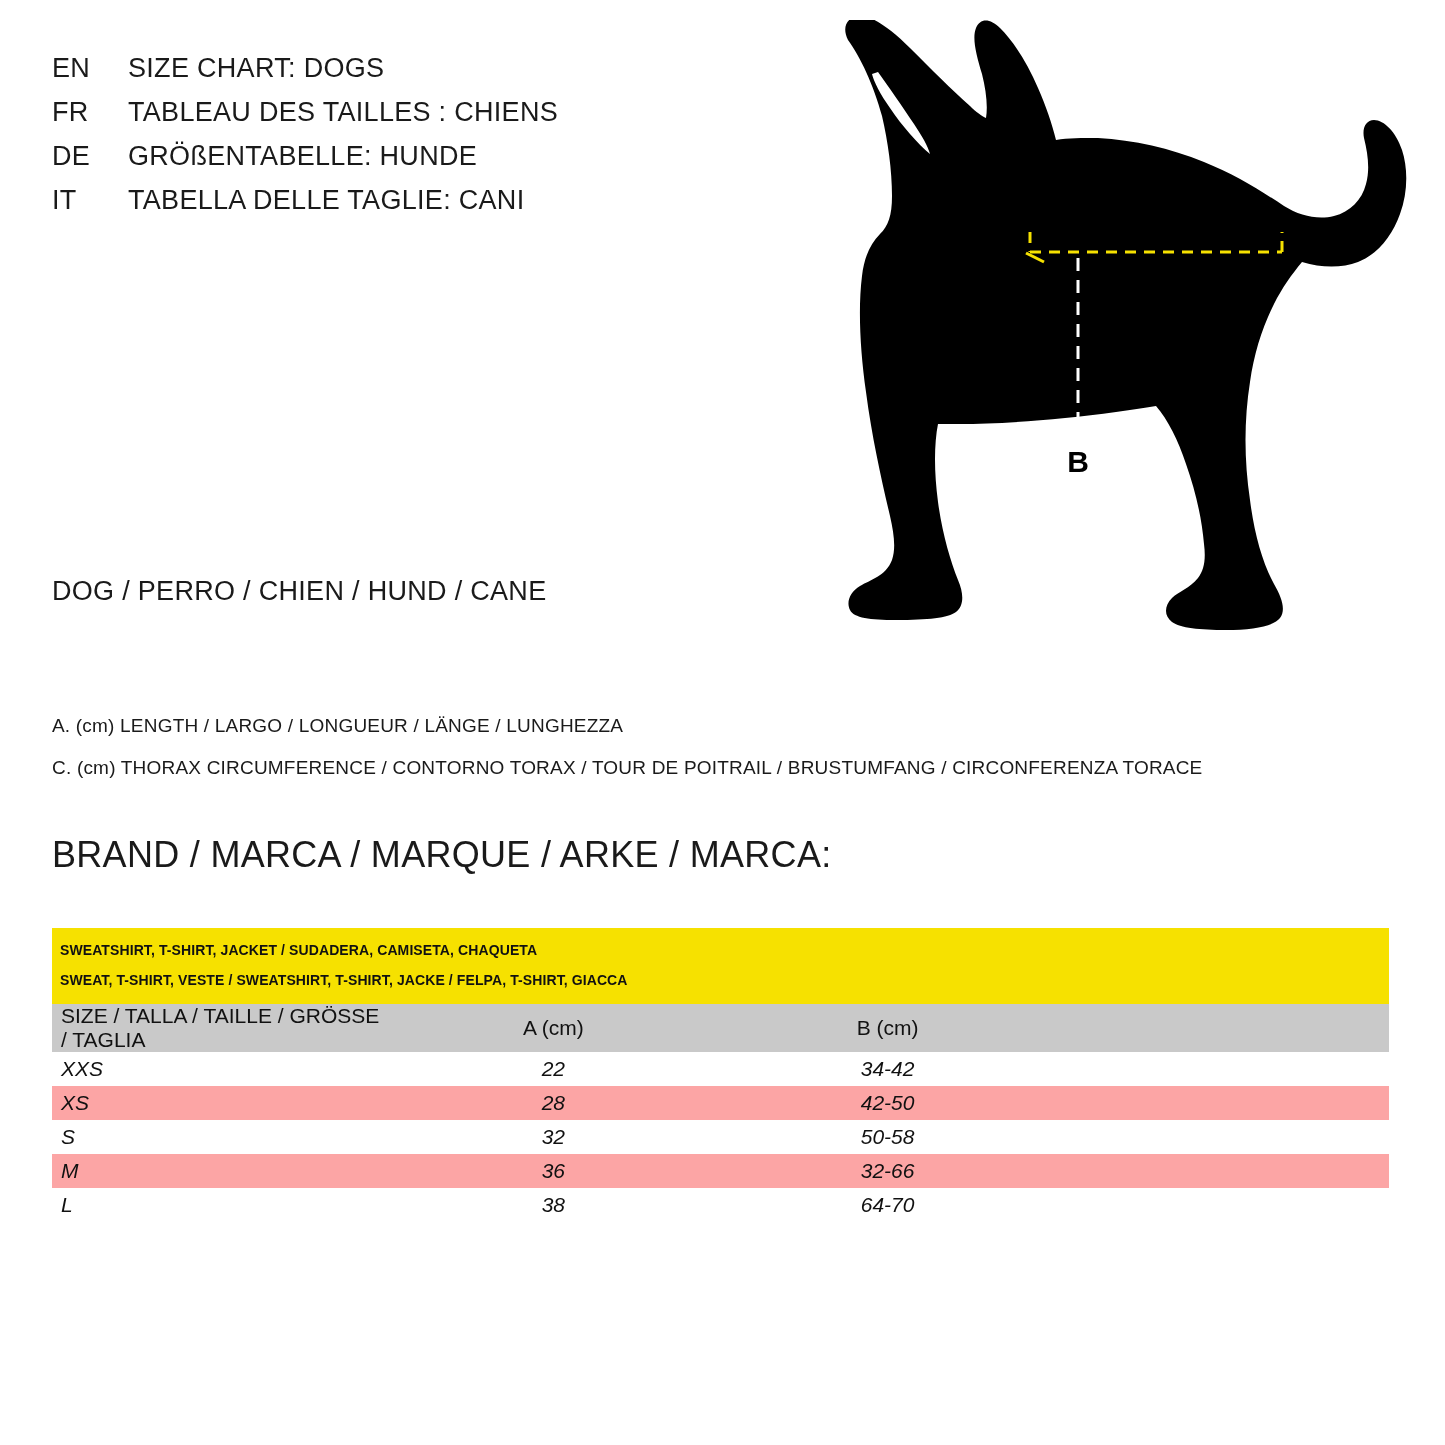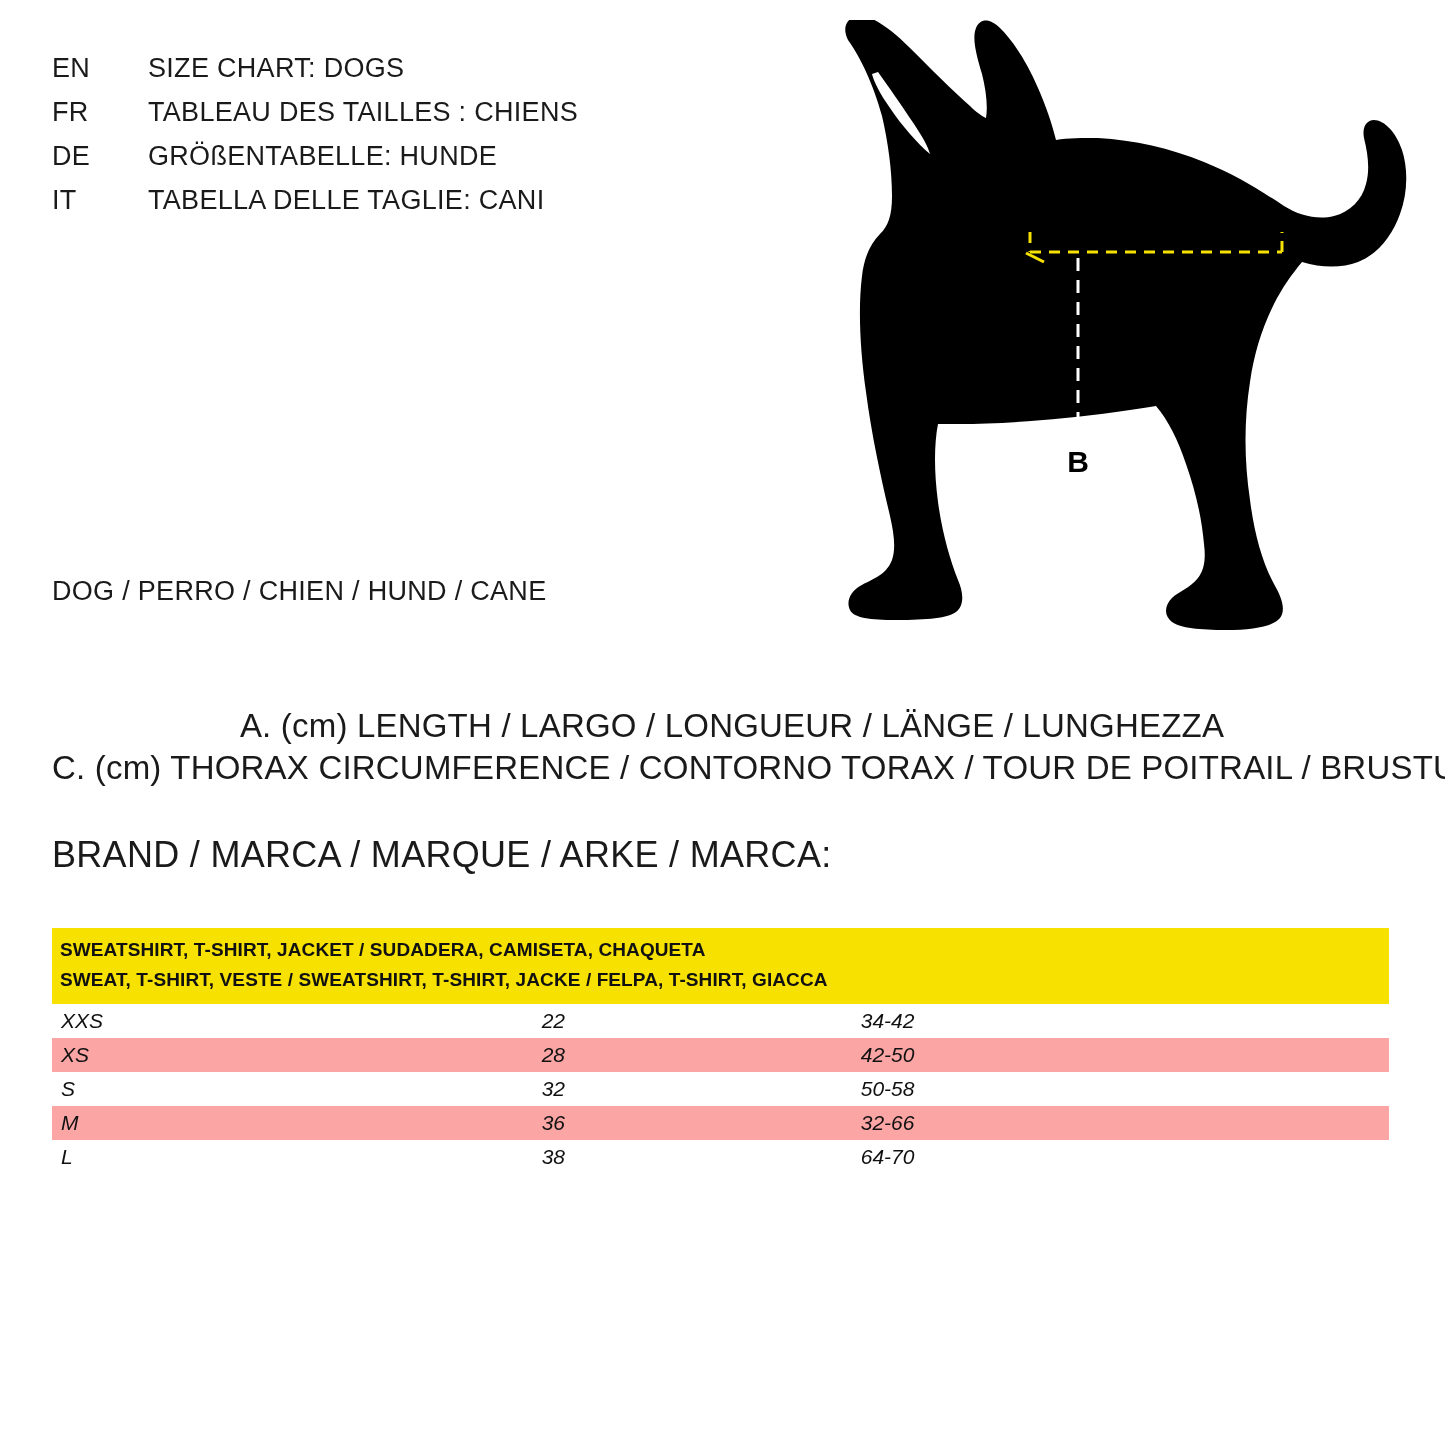--- a/index.html
+++ b/index.html
@@ -23,21 +23,20 @@
     top: 46px;
     width: 740px;
   }
   .lang-row {
     display: flex;
     align-items: baseline;
     font-size: 27px;
     line-height: 44px;
     letter-spacing: 0.3px;
     color: #1a1a1a;
-    gap: 20px;
   }
   .lang-code {
     width: 76px;
     flex: 0 0 76px;
   }
   .lang-text {
     flex: 1 1 auto;
   }
 
   
@@ -60,25 +59,24 @@
     font-size: 27px;
     letter-spacing: 0.3px;
   }
   .legend {
     position: absolute;
     left: 52px;
     top: 705px;
     width: 1360px;
   }
   .legend-line {
-    font-size: 33px;
+    font-size: 19px;
     line-height: 42px;
     letter-spacing: 0.2px;
     white-space: nowrap;
-    text-align: center;
   }
   .brand-line {
     position: absolute;
     left: 52px;
     top: 834px;
     font-size: 36px;
     letter-spacing: 0.3px;
   }
 
   
@@ -91,21 +89,21 @@
     table-layout: fixed;
   }
   .size-table td {
     padding: 0;
     vertical-align: middle;
   }
   .title-cell {
     background: #f6e100;
     padding: 7px 8px 9px 8px !important;
     font-weight: bold;
-    font-size: 19px;
+    font-size: 14px;
     line-height: 30px;
     letter-spacing: 0.1px;
     color: #111;
   }
   .head-row td {
     background: #c9c9c9;
     height: 36px;
     font-size: 21px;
     color: #111;
   }
@@ -251,20 +249,26 @@
 <div class="brand-line">BRAND / MARCA / MARQUE / ARKE / MARCA:</div>
 
 <table class="size-table">
   <tbody>
     <tr>
       <td class="title-cell" colspan="4">
         <div>SWEATSHIRT, T-SHIRT, JACKET / SUDADERA, CAMISETA, CHAQUETA</div>
         <div>SWEAT, T-SHIRT, VESTE / SWEATSHIRT, T-SHIRT, JACKE / FELPA, T-SHIRT, GIACCA</div>
       </td>
     </tr>
+    <tr class="head-row">
+      <td class="c-size">SIZE / TALLA / TAILLE / GRÖSSE / TAGLIA</td>
+      <td class="c-a">A (cm)</td>
+      <td class="c-b">B (cm)</td>
+      <td class="c-pad"></td>
+    </tr>
     <tr class="data-row row-plain">
       <td class="c-size">XXS</td>
       <td class="c-a">22</td>
       <td class="c-b">34-42</td>
       <td class="c-pad"></td>
     </tr>
     <tr class="data-row row-alt">
       <td class="c-size">XS</td>
       <td class="c-a">28</td>
       <td class="c-b">42-50</td>

